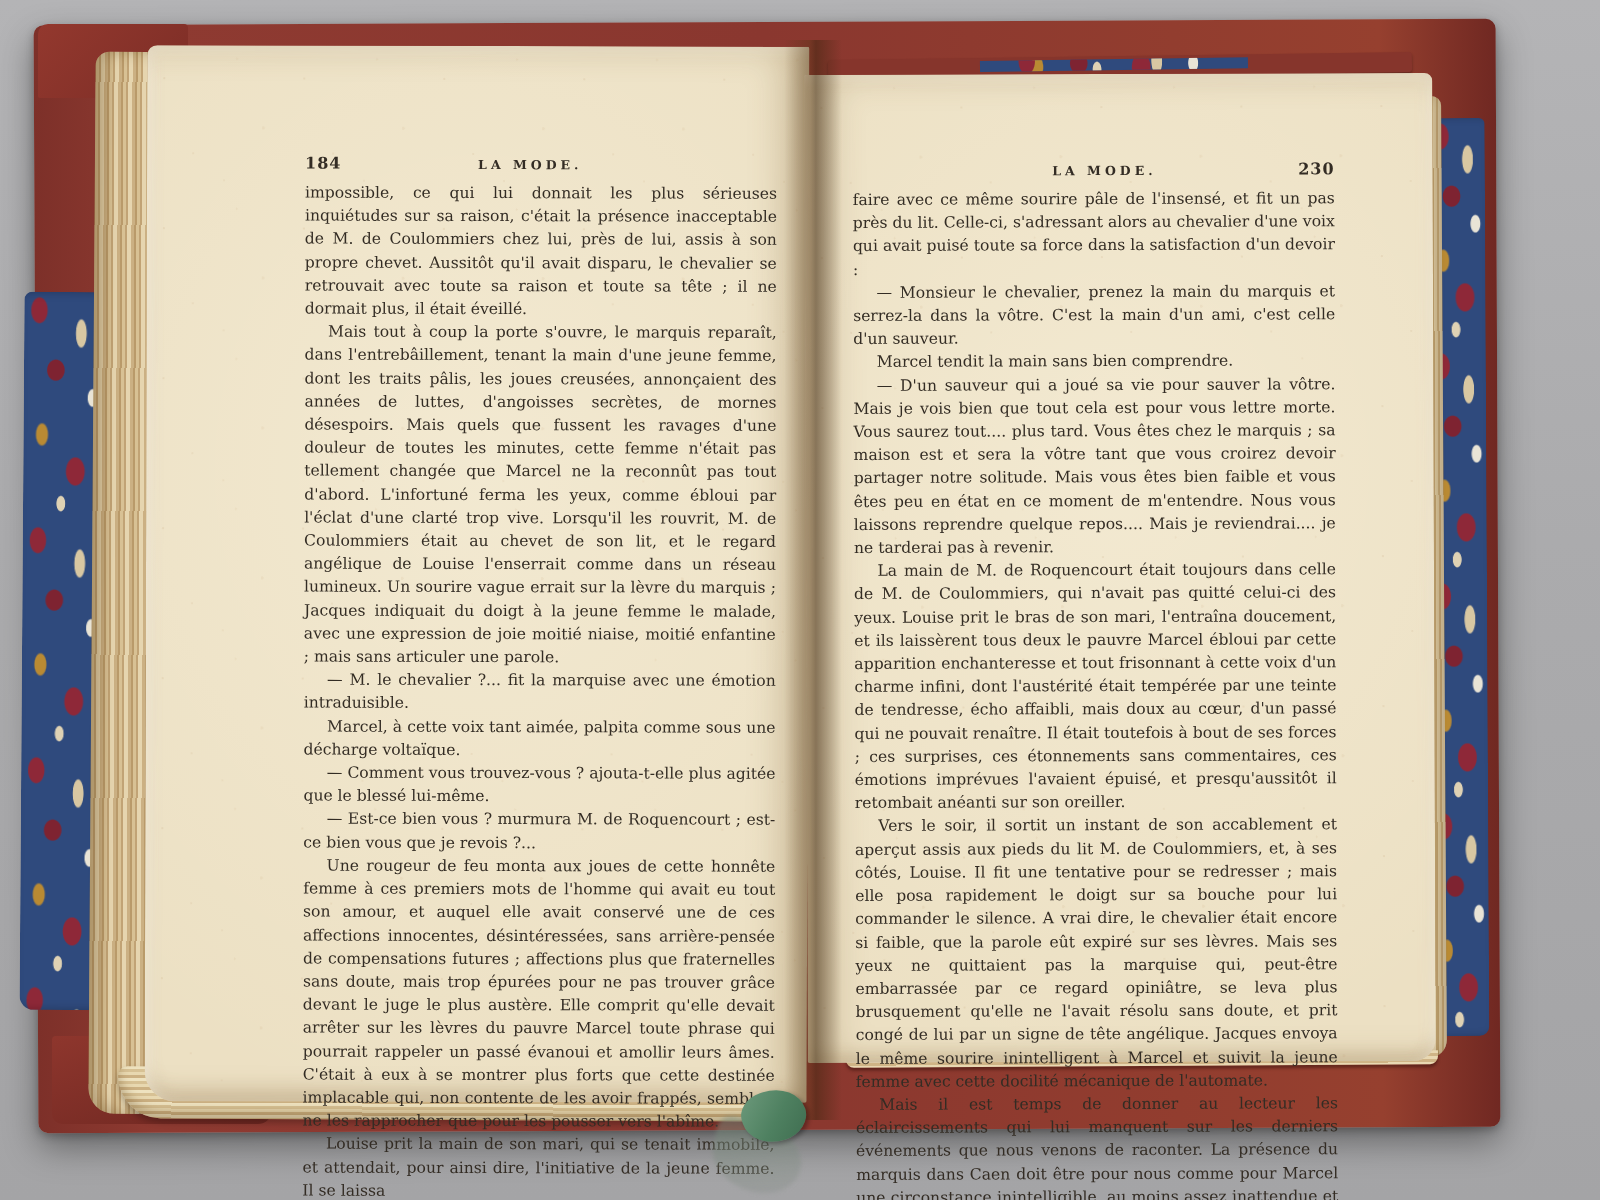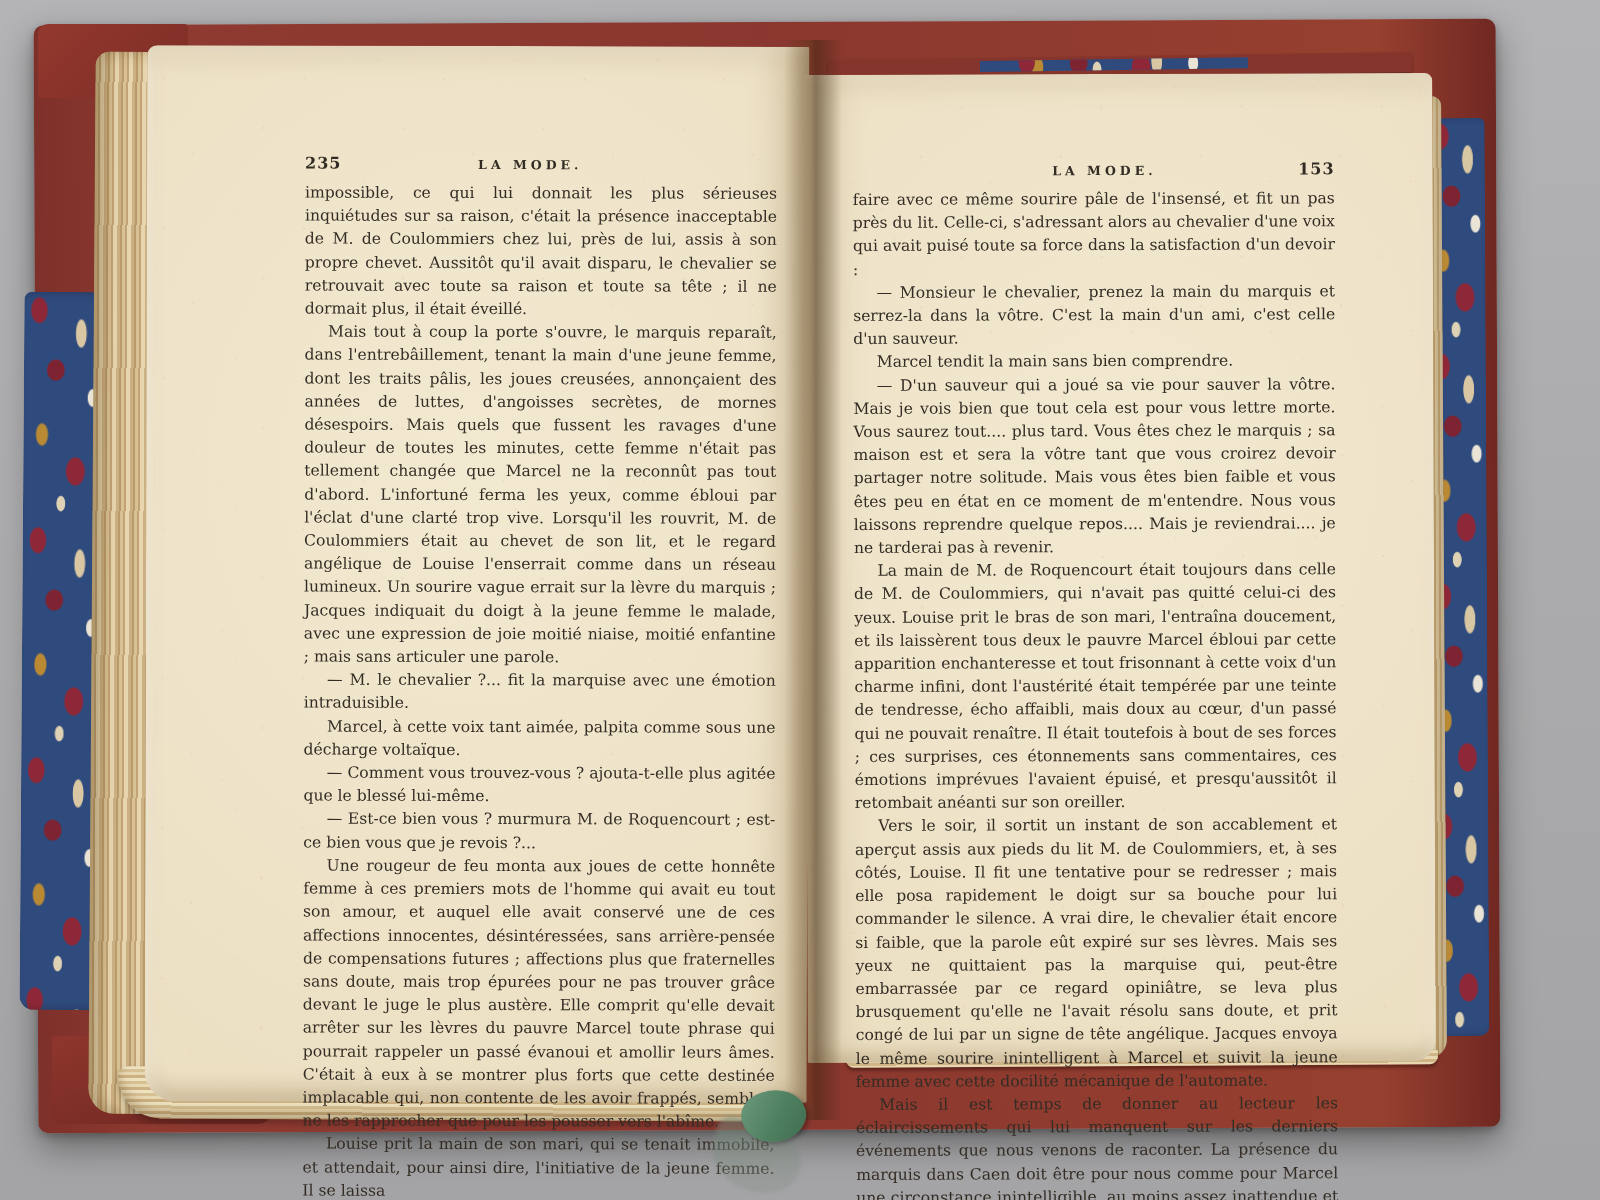--- a/index.html
+++ b/index.html
@@ -153,21 +153,21 @@
 
   <div class="fore-edge fore-edge-left"></div>
   <div class="fore-edge-right"></div>
   <div class="fore-edge-bottom-left"></div>
   <div class="edge-bottom-right"></div>
 
   <div class="page page-left">
     <div class="mottle"></div>
     <div class="textblock tb-left">
       <div class="pagehead head-left">
-        <span class="folio">235</span>
+        <span class="folio">184</span>
         <span class="running">LA MODE.</span>
         <span class="spacer"></span>
       </div>
       <div class="body">
           <p>impossible, ce qui lui donnait les plus sérieuses inquiétudes sur sa raison, c'était la présence inacceptable de M. de Coulommiers chez lui, près de lui, assis à son propre chevet. Aussitôt qu'il avait disparu, le chevalier se retrouvait avec toute sa raison et toute sa tête ; il ne dormait plus, il était éveillé.</p>
           <p>Mais tout à coup la porte s'ouvre, le marquis reparaît, dans l'entrebâillement, tenant la main d'une jeune femme, dont les traits pâlis, les joues creusées, annonçaient des années de luttes, d'angoisses secrètes, de mornes désespoirs. Mais quels que fussent les ravages d'une douleur de toutes les minutes, cette femme n'était pas tellement changée que Marcel ne la reconnût pas tout d'abord. L'infortuné ferma les yeux, comme ébloui par l'éclat d'une clarté trop vive. Lorsqu'il les rouvrit, M. de Coulommiers était au chevet de son lit, et le regard angélique de Louise l'enserrait comme dans un réseau lumineux. Un sourire vague errait sur la lèvre du marquis ; Jacques indiquait du doigt à la jeune femme le malade, avec une expression de joie moitié niaise, moitié enfantine ; mais sans articuler une parole.</p>
           <p>— M. le chevalier ?... fit la marquise avec une émotion intraduisible.</p>
           <p>Marcel, à cette voix tant aimée, palpita comme sous une décharge voltaïque.</p>
           <p>— Comment vous trouvez-vous ? ajouta-t-elle plus agitée que le blessé lui-même.</p>
           <p>— Est-ce bien vous ? murmura M. de Roquencourt ; est-ce bien vous que je revois ?...</p>
@@ -176,21 +176,21 @@
         </div>
     </div>
   </div>
 
   <div class="page page-right">
     <div class="mottle"></div>
     <div class="textblock tb-right">
       <div class="pagehead head-right">
         <span class="spacer"></span>
         <span class="running">LA MODE.</span>
-        <span class="folio">153</span>
+        <span class="folio">230</span>
       </div>
       <div class="body">
           <p>faire avec ce même sourire pâle de l'insensé, et fit un pas près du lit. Celle-ci, s'adressant alors au chevalier d'une voix qui avait puisé toute sa force dans la satisfaction d'un devoir :</p>
           <p>— Monsieur le chevalier, prenez la main du marquis et serrez-la dans la vôtre. C'est la main d'un ami, c'est celle d'un sauveur.</p>
           <p>Marcel tendit la main sans bien comprendre.</p>
           <p>— D'un sauveur qui a joué sa vie pour sauver la vôtre. Mais je vois bien que tout cela est pour vous lettre morte. Vous saurez tout.... plus tard. Vous êtes chez le marquis ; sa maison est et sera la vôtre tant que vous croirez devoir partager notre solitude. Mais vous êtes bien faible et vous êtes peu en état en ce moment de m'entendre. Nous vous laissons reprendre quelque repos.... Mais je reviendrai.... je ne tarderai pas à revenir.</p>
           <p>La main de M. de Roquencourt était toujours dans celle de M. de Coulommiers, qui n'avait pas quitté celui-ci des yeux. Louise prit le bras de son mari, l'entraîna doucement, et ils laissèrent tous deux le pauvre Marcel ébloui par cette apparition enchanteresse et tout frisonnant à cette voix d'un charme infini, dont l'austérité était tempérée par une teinte de tendresse, écho affaibli, mais doux au cœur, d'un passé qui ne pouvait renaître. Il était toutefois à bout de ses forces ; ces surprises, ces étonnements sans commentaires, ces émotions imprévues l'avaient épuisé, et presqu'aussitôt il retombait anéanti sur son oreiller.</p>
           <p>Vers le soir, il sortit un instant de son accablement et aperçut assis aux pieds du lit M. de Coulommiers, et, à ses côtés, Louise. Il fit une tentative pour se redresser ; mais elle posa rapidement le doigt sur sa bouche pour lui commander le silence. A vrai dire, le chevalier était encore si faible, que la parole eût expiré sur ses lèvres. Mais ses yeux ne quittaient pas la marquise qui, peut-être embarrassée par ce regard opiniâtre, se leva plus brusquement qu'elle ne l'avait résolu sans doute, et prit congé de lui par un signe de tête angélique. Jacques envoya le même sourire inintelligent à Marcel et suivit la jeune femme avec cette docilité mécanique de l'automate.</p>
           <p>Mais il est temps de donner au lecteur les éclaircissements qui lui manquent sur les derniers événements que nous venons de raconter. La présence du marquis dans Caen doit être pour nous comme pour Marcel une circonstance inintelligible, au moins assez inattendue et qui a bon besoin d'être expliquée. Tandis que M. de</p>
         </div>

